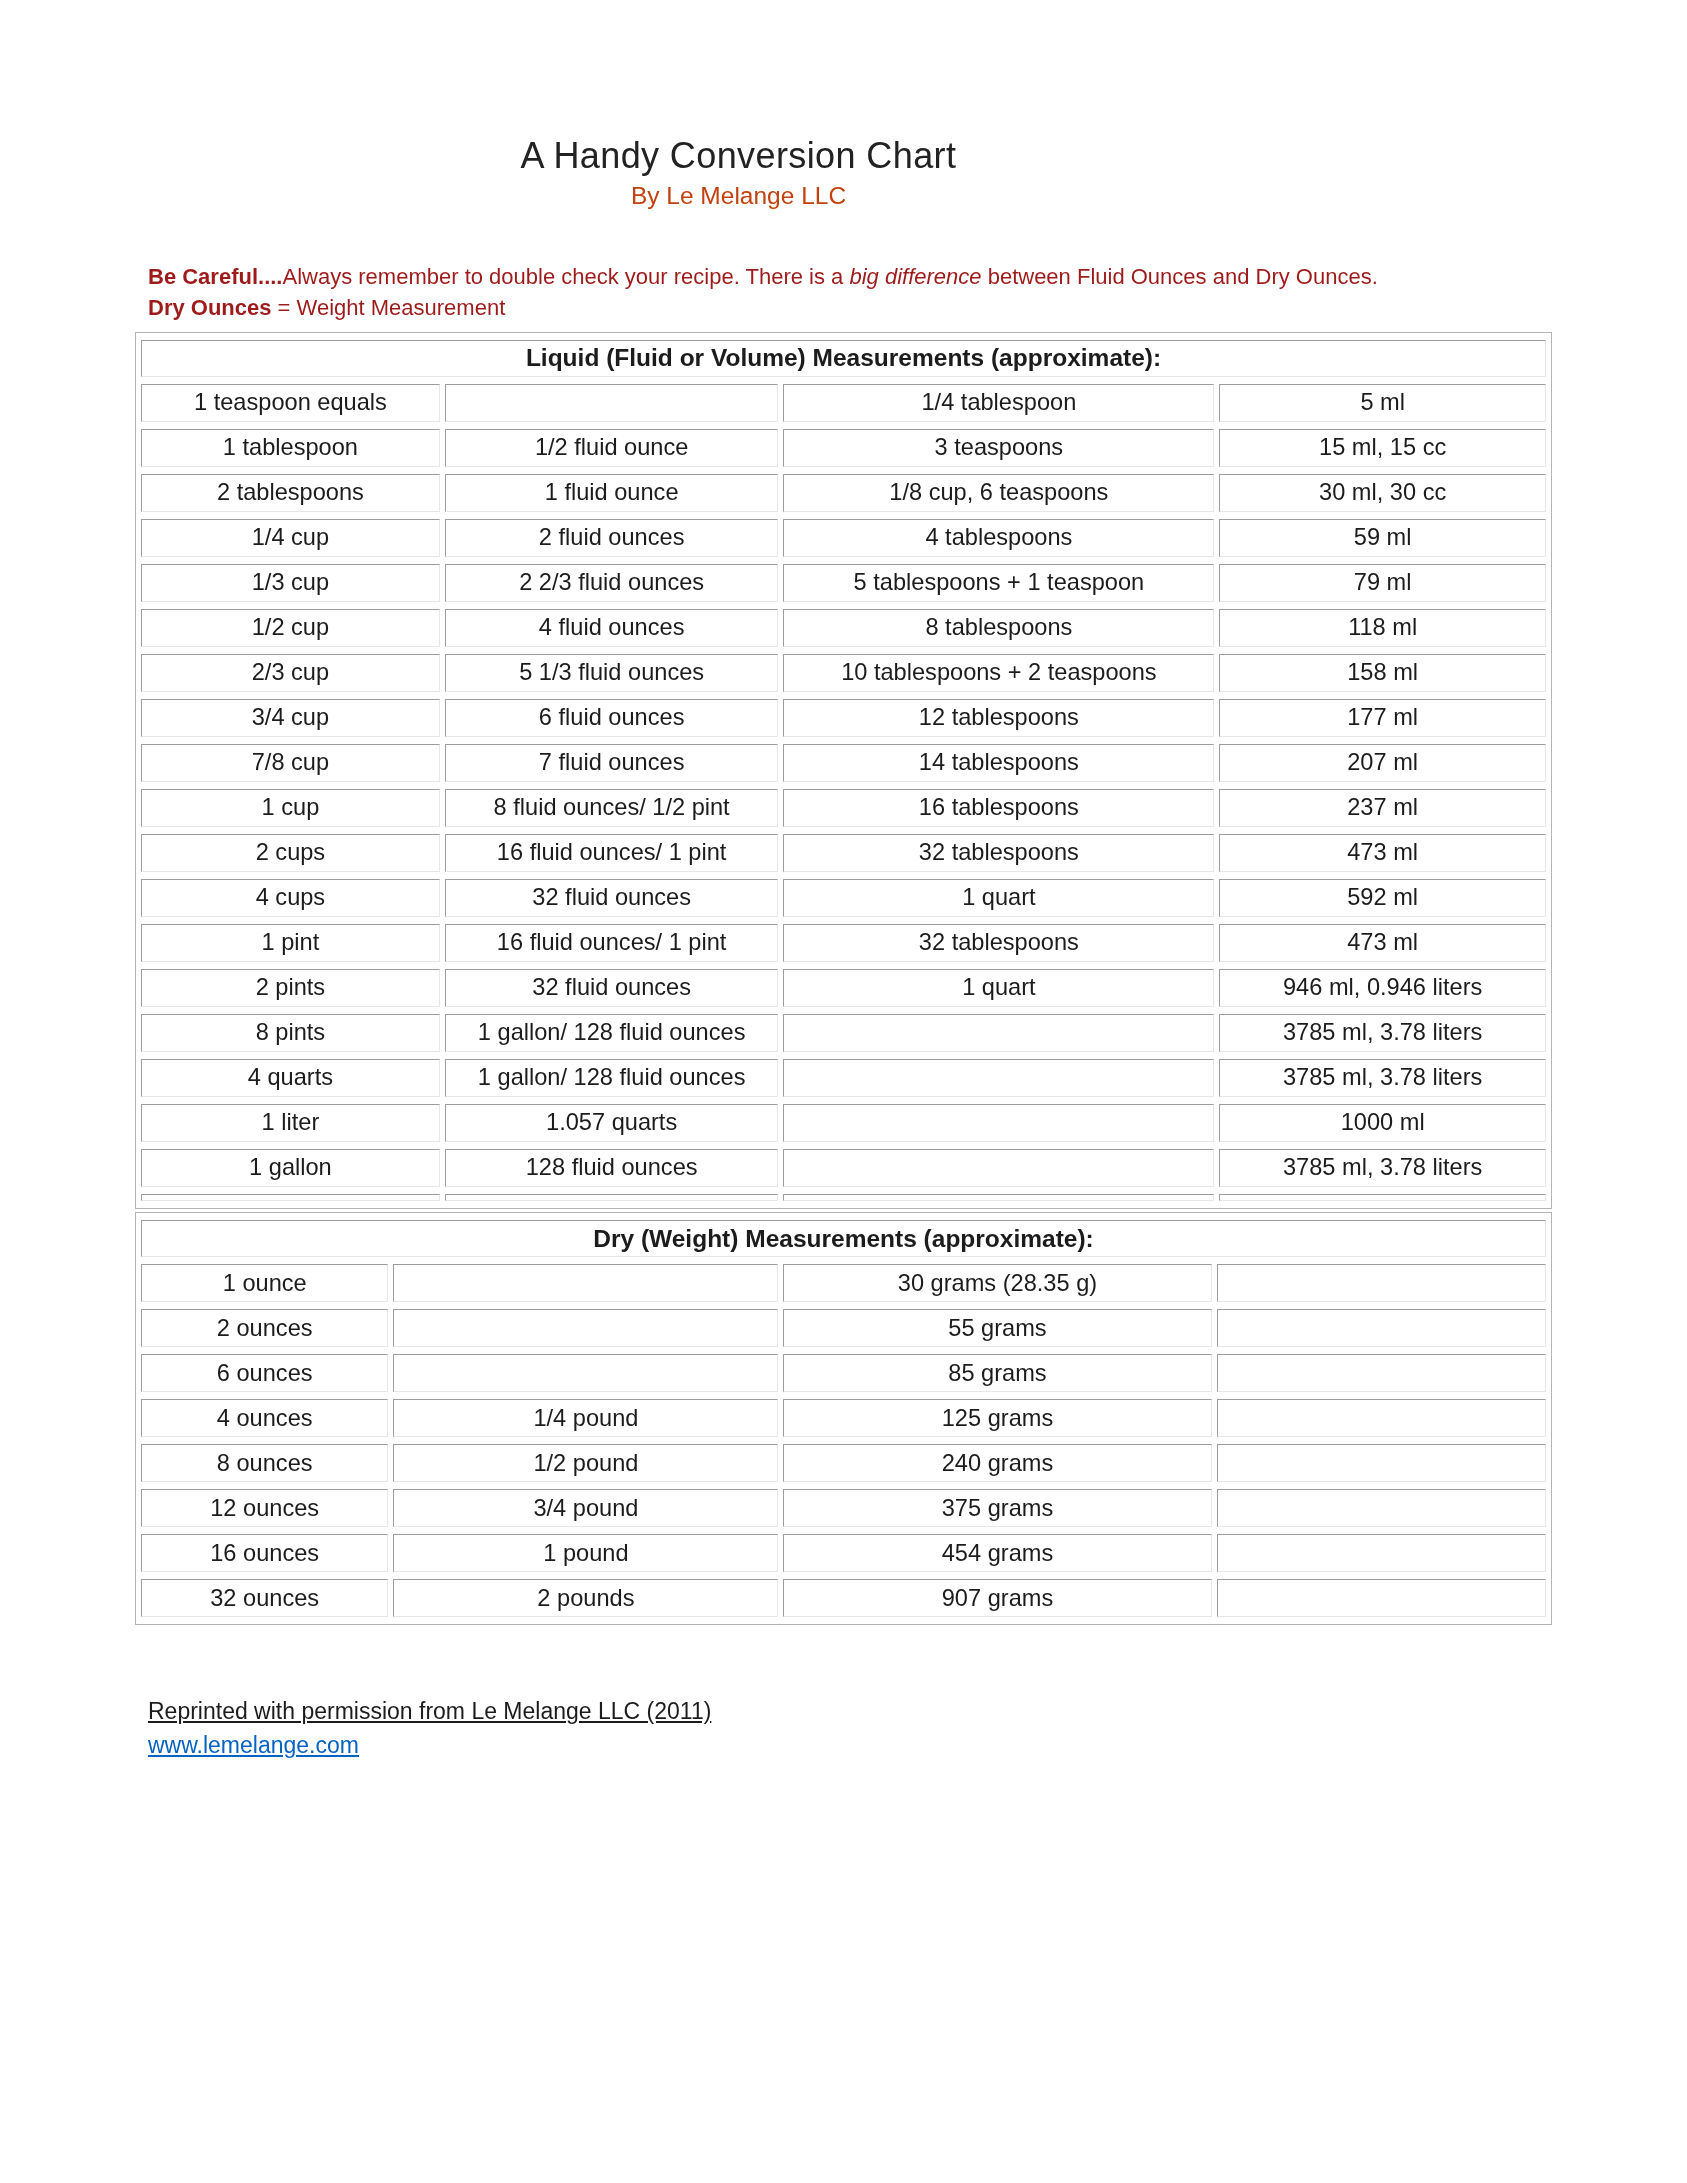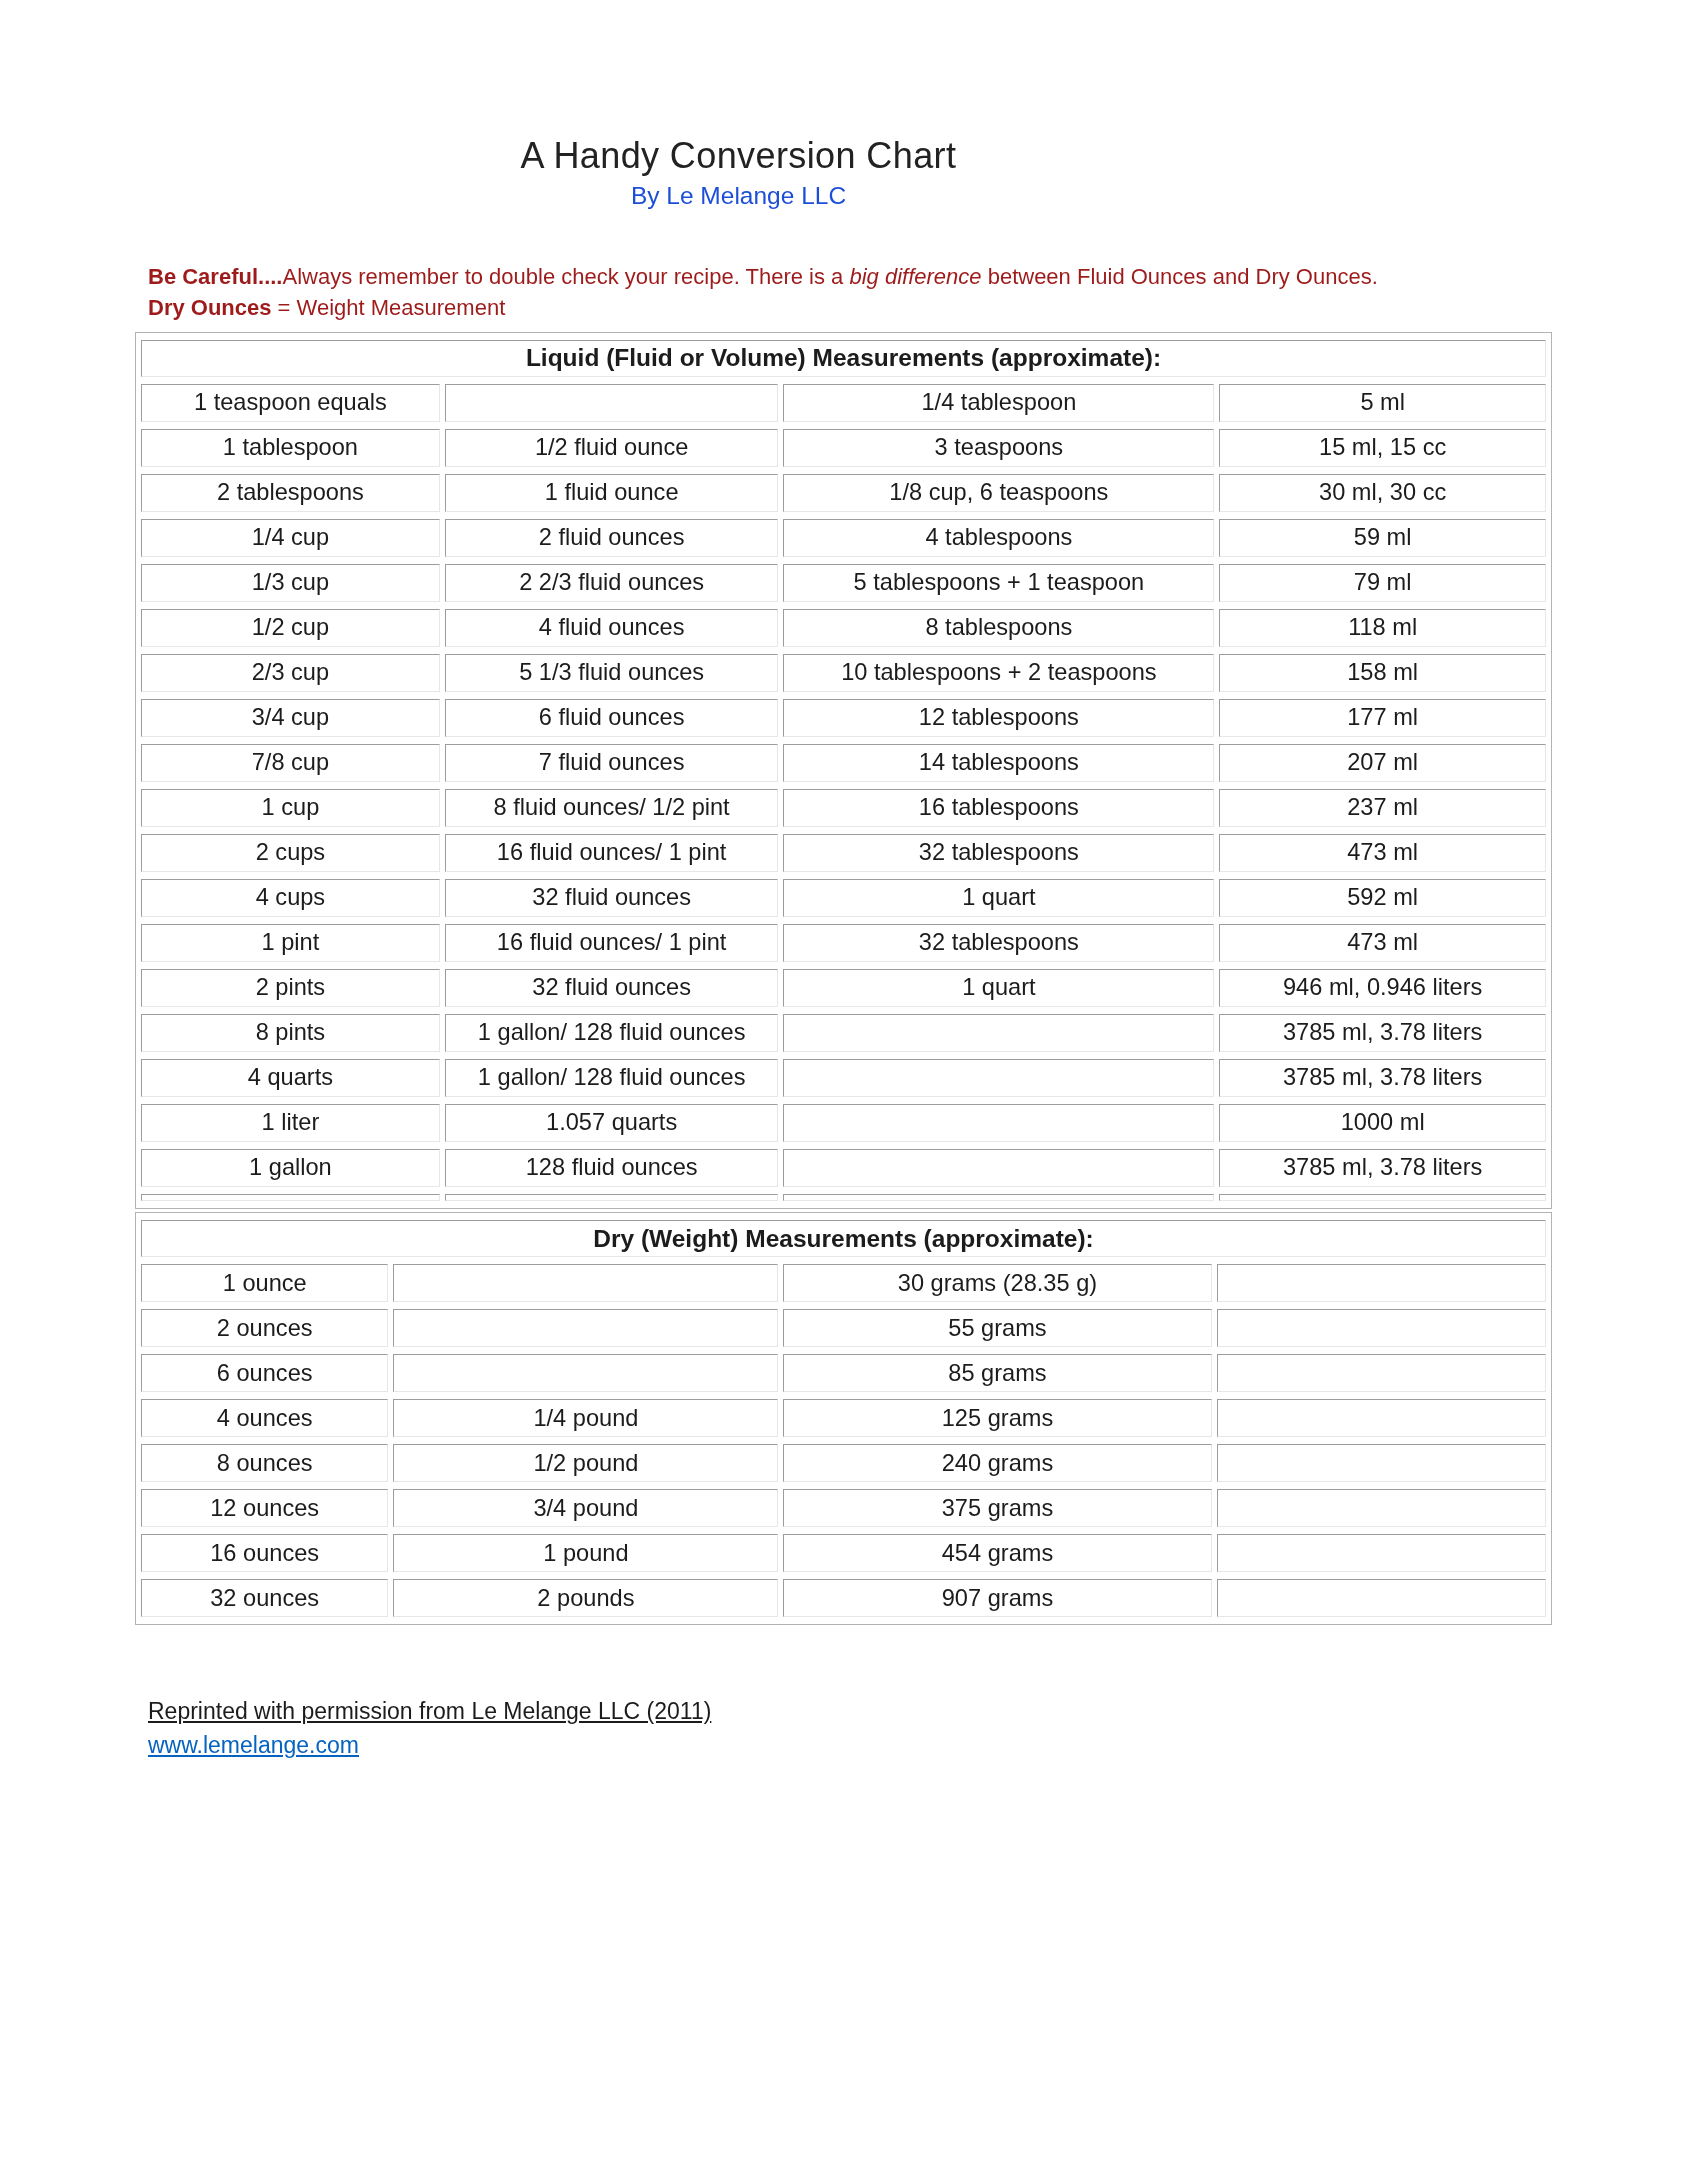--- a/index.html
+++ b/index.html
@@ -30,21 +30,21 @@
     font-size:36px;
     font-weight:400;
     color:#222222;
     letter-spacing:0.4px;
   }
   .subtitle{
     margin:5.2px 0 0;
     text-align:center;
     font-size:24.5px;
     font-weight:400;
-    color:#1d4ed8;
+    color:#c2410c;
   }
   .warning{
     margin:51px 0 0 148px;
     color:var(--accent-red);
     font-size:22px;
     line-height:31px;
   }
   .warning p{margin:0;}
   .warning .b{font-weight:700;}
   .warning .i{font-style:italic;}

